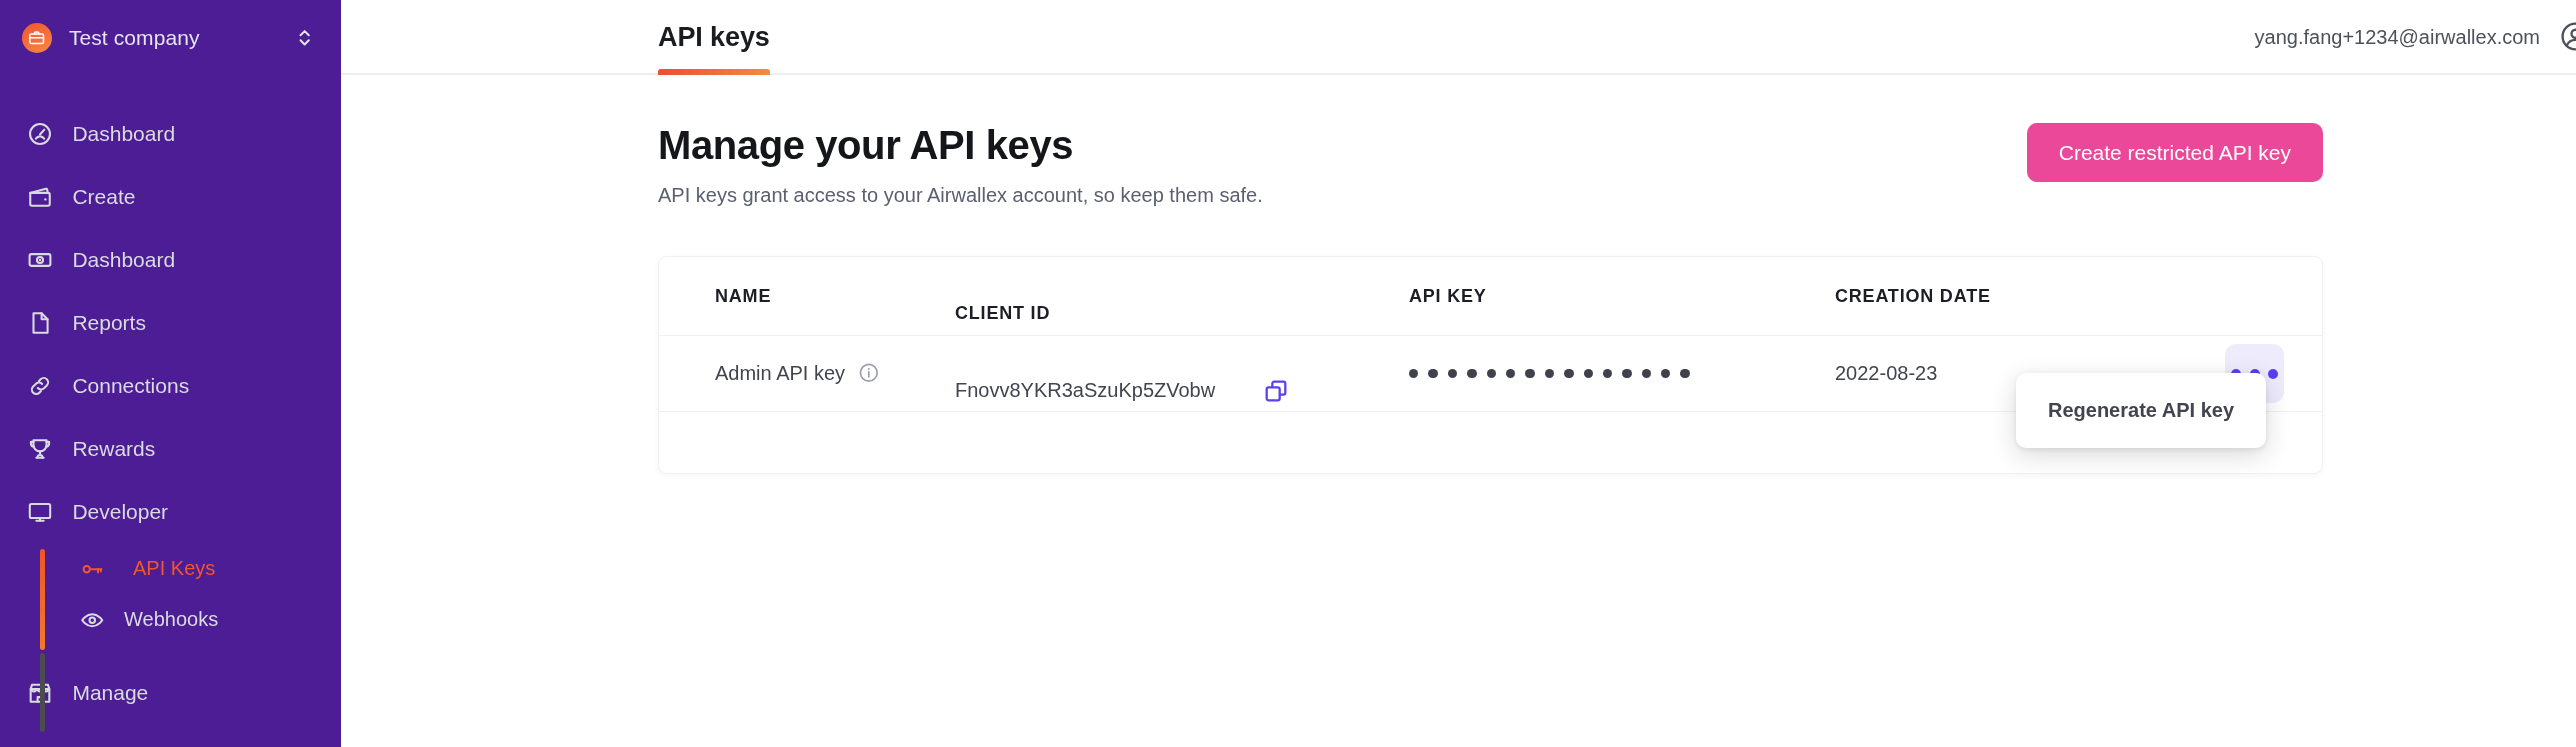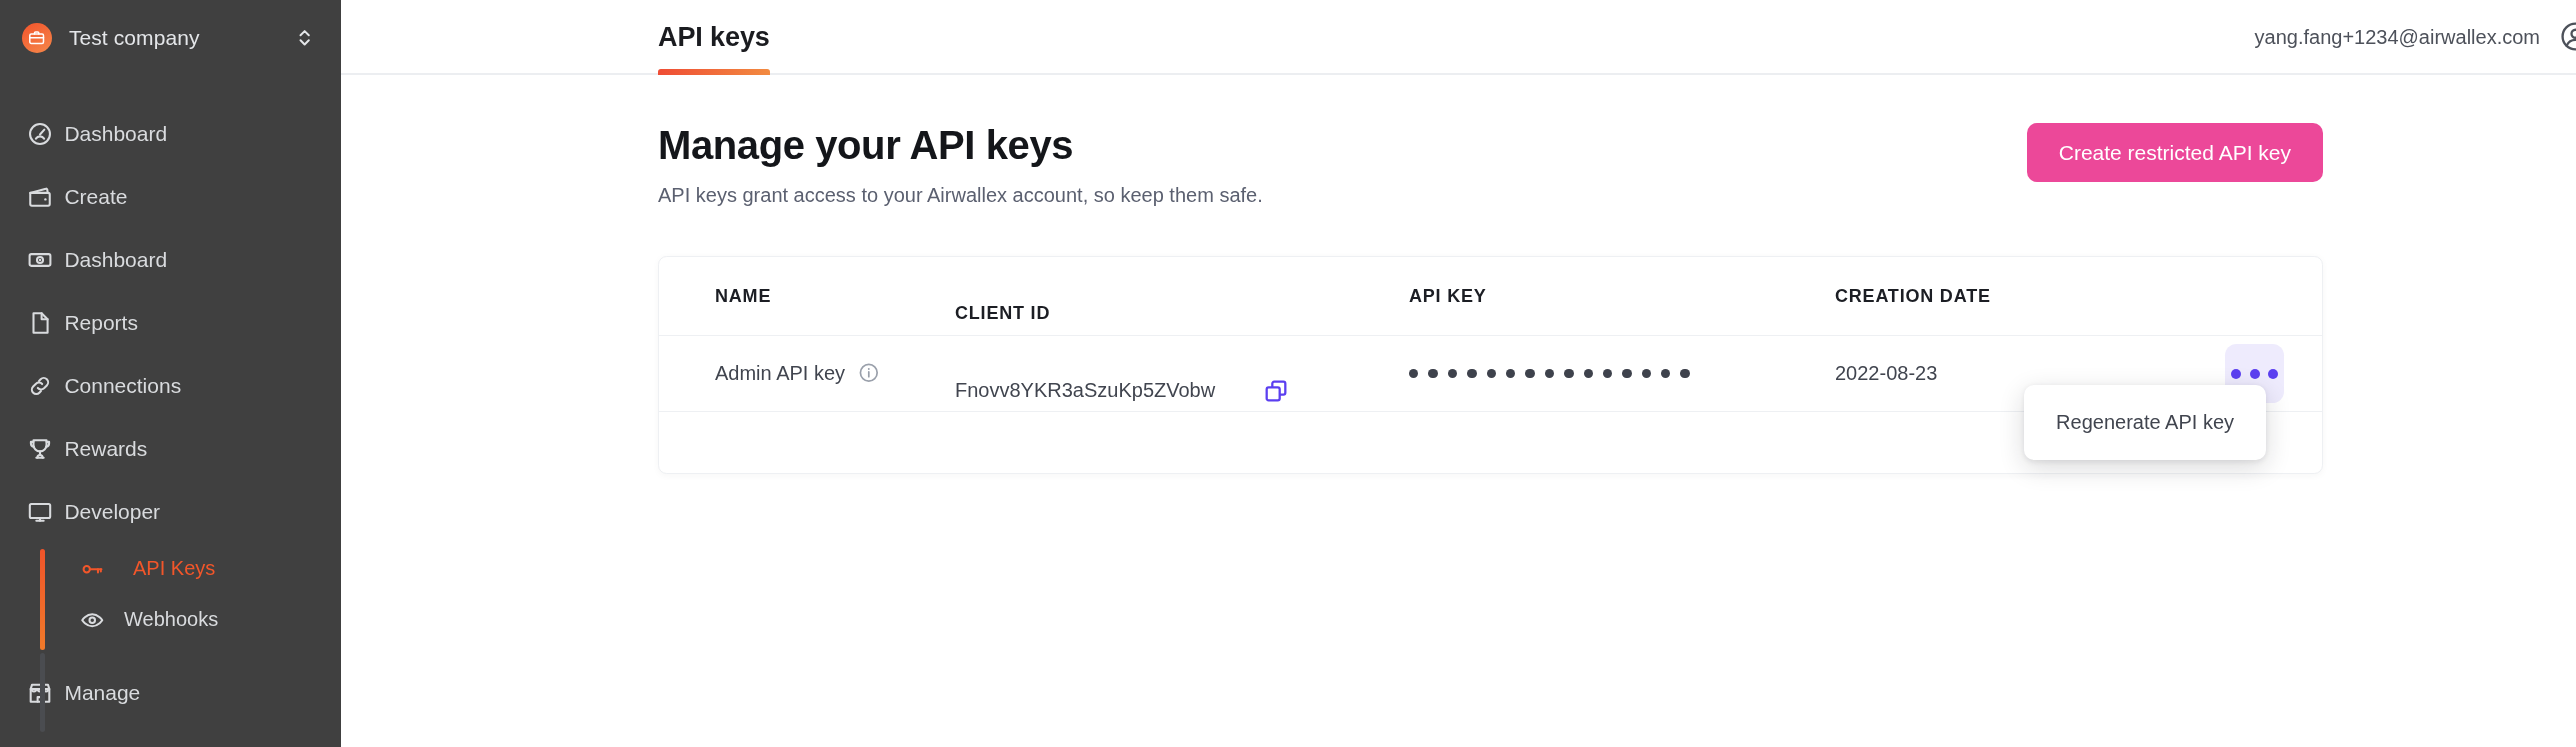--- a/index.html
+++ b/index.html
@@ -7,21 +7,21 @@
     width:2576px; height:748px;
     background:#ffffff;
     font-family:"Liberation Sans", sans-serif;
     overflow:hidden;
   }
   .app { position:relative; width:2576px; height:748px; display:flex; }
 
   
   .sidebar {
     width:341px; height:748px;
-    background:#404040;
+    background:#4c1d95;
     flex:0 0 341px;
     position:relative;
   }
   .company-switcher {
     display:flex; align-items:center;
     height:75px; padding:0 27.4px 0 21.6px;
     cursor:pointer;
   }
   .company-avatar {
     width:30px; height:30px; border-radius:50%;
@@ -45,21 +45,21 @@
     display:flex; align-items:center;
     height:63px;
     padding-left:27.4px;
     cursor:pointer;
   }
   .nav-icon {
     width:33px; flex:0 0 33px;
     display:flex; align-items:center; justify-content:flex-start;
   }
   .nav-label {
-    margin-left:4px;
+    margin-left:12px;
     color:#d9dbde;
     font-size:21px;
     font-weight:400;
     white-space:nowrap;
   }
 
   
   .subnav { position:relative; padding-left:42px; }
   .subnav-rail {
     position:absolute; left:40px; top:5.8px;
@@ -181,27 +181,28 @@
   .kebab-btn {
     width:59px; height:59px; border-radius:11.5px;
     background:#eeebfd;
     display:flex; align-items:center; justify-content:center;
     gap:8.7px; cursor:pointer; border:none;
   }
   .kdot { width:10px; height:10px; border-radius:50%; background:#5b3ff0; }
 
   .dropdown {
     position:absolute;
-    right:56px; top:128px;
+    right:56px; top:116px;
     background:#fff;
     border-radius:10px;
     box-shadow:0 7.2px 26px rgba(22,24,34,.16), 0 1.4px 5.8px rgba(22,24,34,.08);
     padding:13px 0;
     min-width:238px;
     z-index:20;
+    font-weight:bold;
   }
   .dropdown-item {
     font-size:20px; color:#41454f;
     padding:13px 32px;
     white-space:nowrap; cursor:pointer;
   }
 </style>
 </head>
 <body>
 

